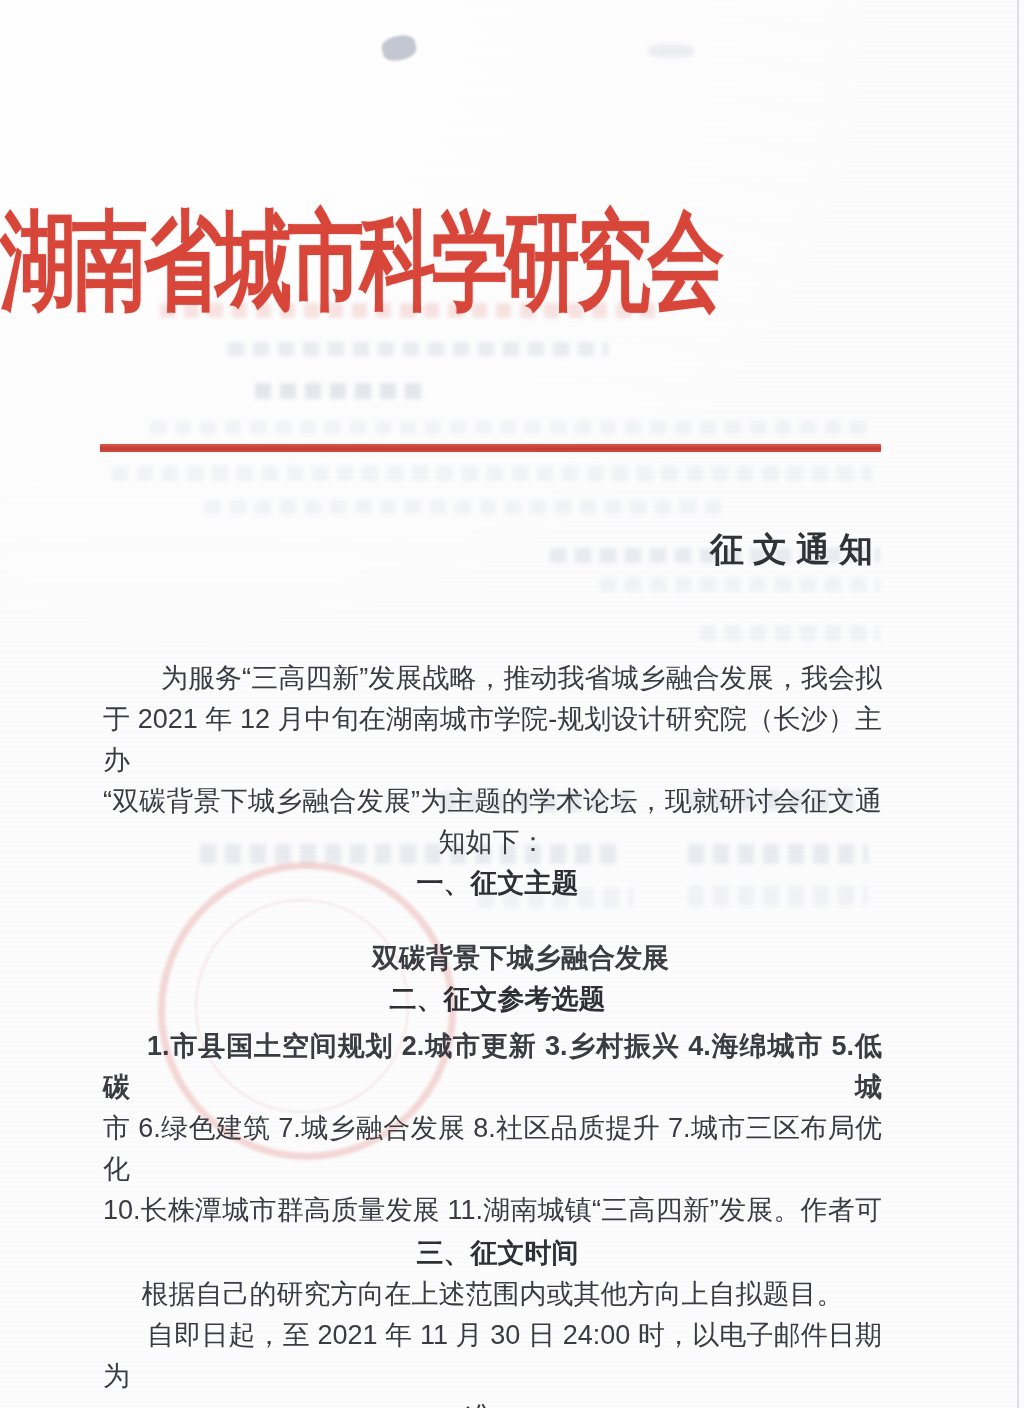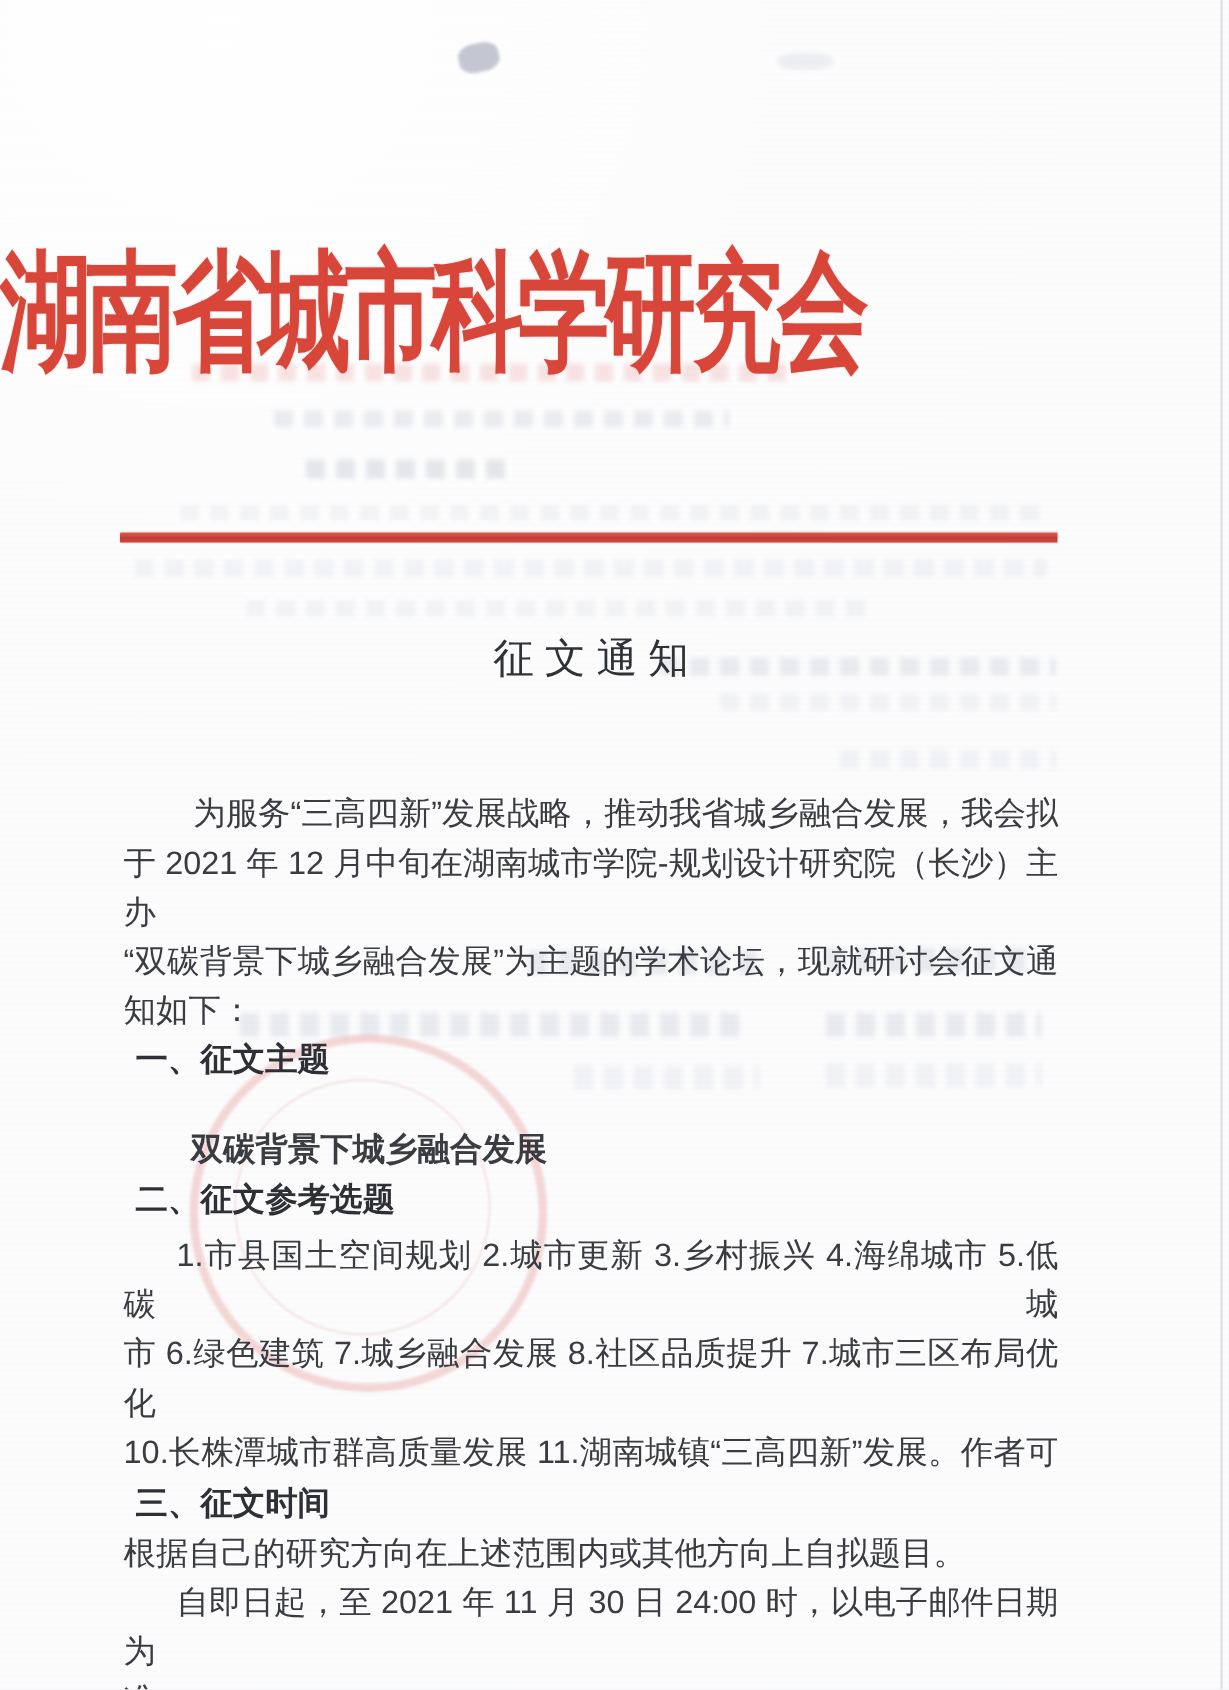--- a/index.html
+++ b/index.html
@@ -34,38 +34,38 @@
   .red-rule {
     position:absolute; left:100px; top:444px; width:781px; height:8px;
     background:linear-gradient(#da5a50 0%, #c23c34 55%, #cf4a41 100%);
     border-radius:1px;
     box-shadow:0 0 1px rgba(190,50,45,0.5);
   }
 
   
   .doc-title {
     position:absolute; top:529px; left:103px; width:779px;
-    text-align:center;
-    font-size:34px; font-weight:400; line-height:40px;
+    text-align:right;
+    font-size:34px; font-weight:700; line-height:40px;
     letter-spacing:9px; text-indent:9px;
     color:#2f3237;
   }
 
   
   .body-text {
     position:absolute; top:658px; left:103px; width:779px;
     font-size:27px; line-height:41px; color:#3a3c42;
   }
-  .line { margin:0; }
+  .line { margin:0;text-align:center; }
   .just { text-align:justify; text-align-last:justify; }
   .heading { font-weight:700; padding-left:10px; color:#2e3036; }
   .indent2 { text-indent:58px; }
   .indentnum { text-indent:44px; }
   .theme { font-weight:700; padding-left:56px;margin-top:34px; }
-  .mt6 { margin-top:6px; }
+  .mt6 { margin-top:6px;font-weight:bold; }
   .mt2 { margin-top:2px; }
 
   
   .smudge {
     position:absolute;
     background:repeating-linear-gradient(90deg, rgba(146,155,175,0.55) 0 16px, rgba(146,155,175,0) 16px 25px);
     filter:blur(2px);
     border-radius:2px;
     opacity:0.32;
   }

